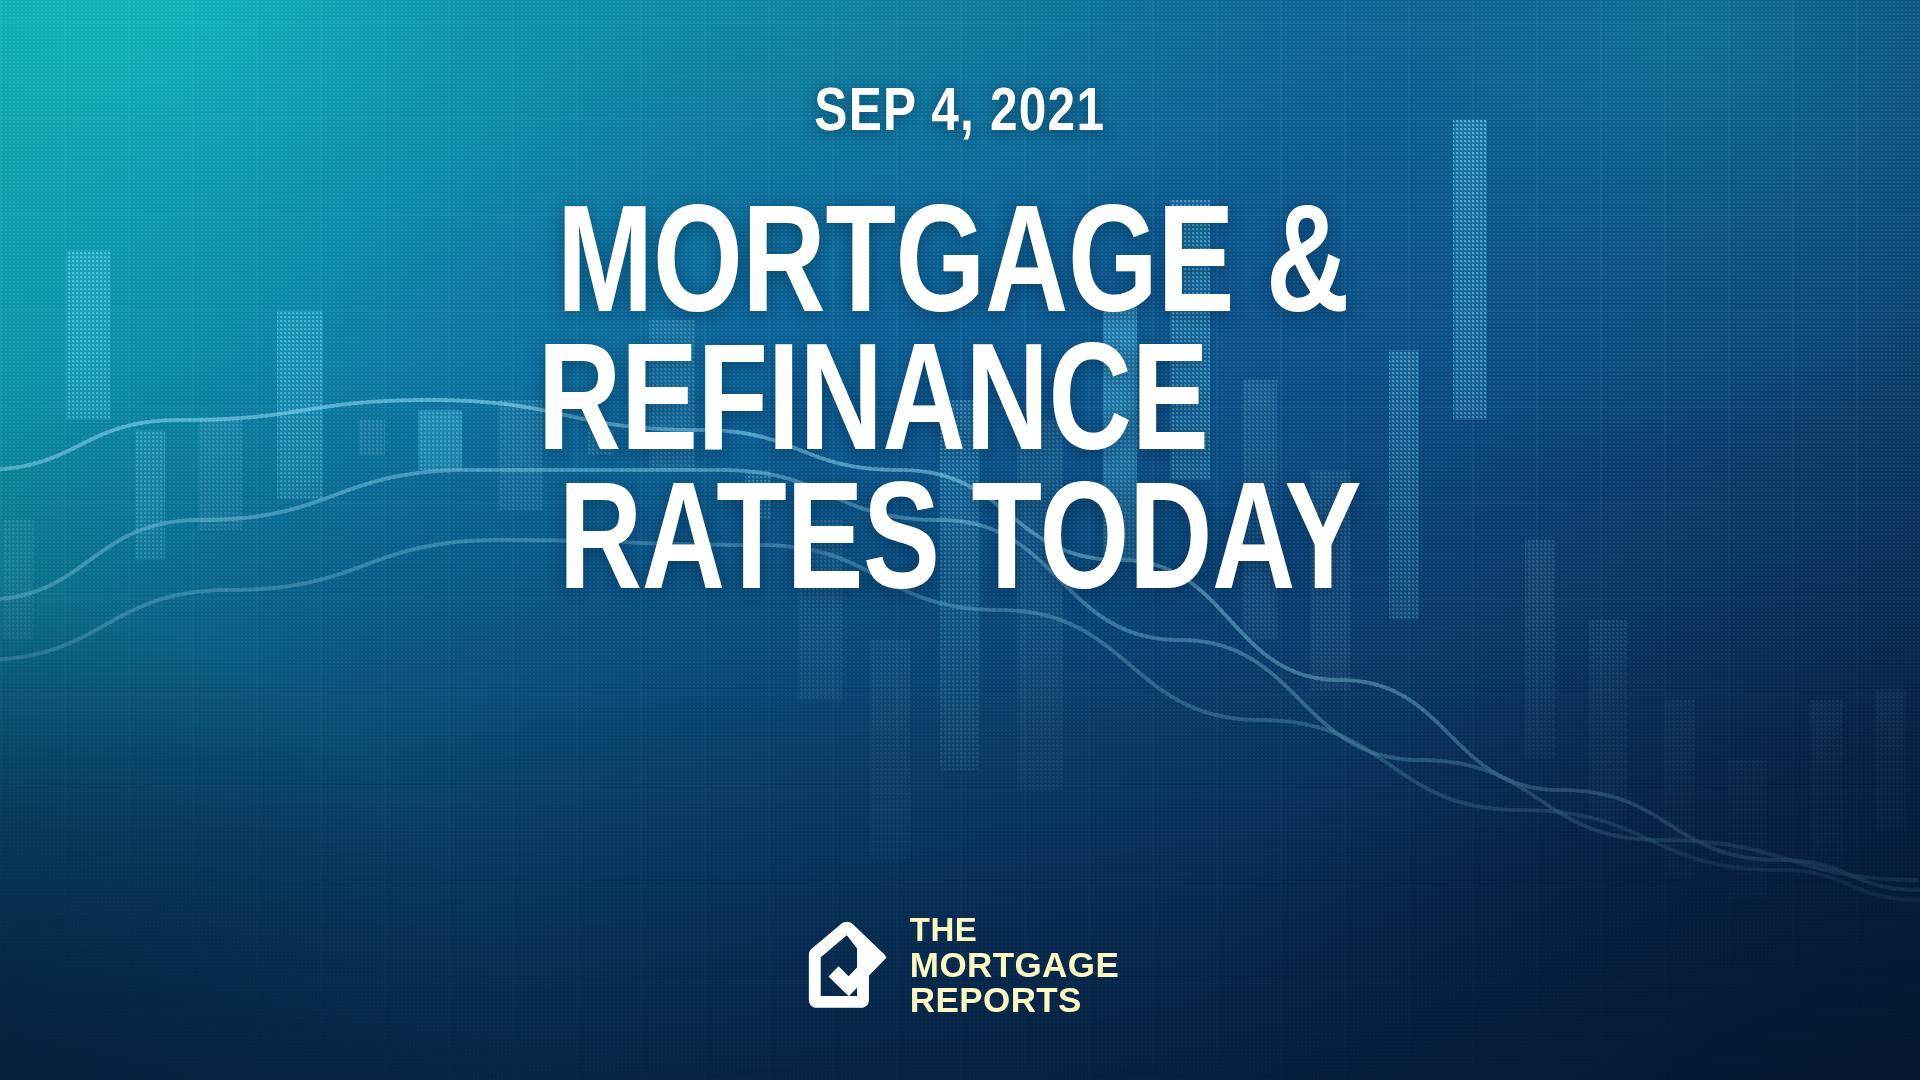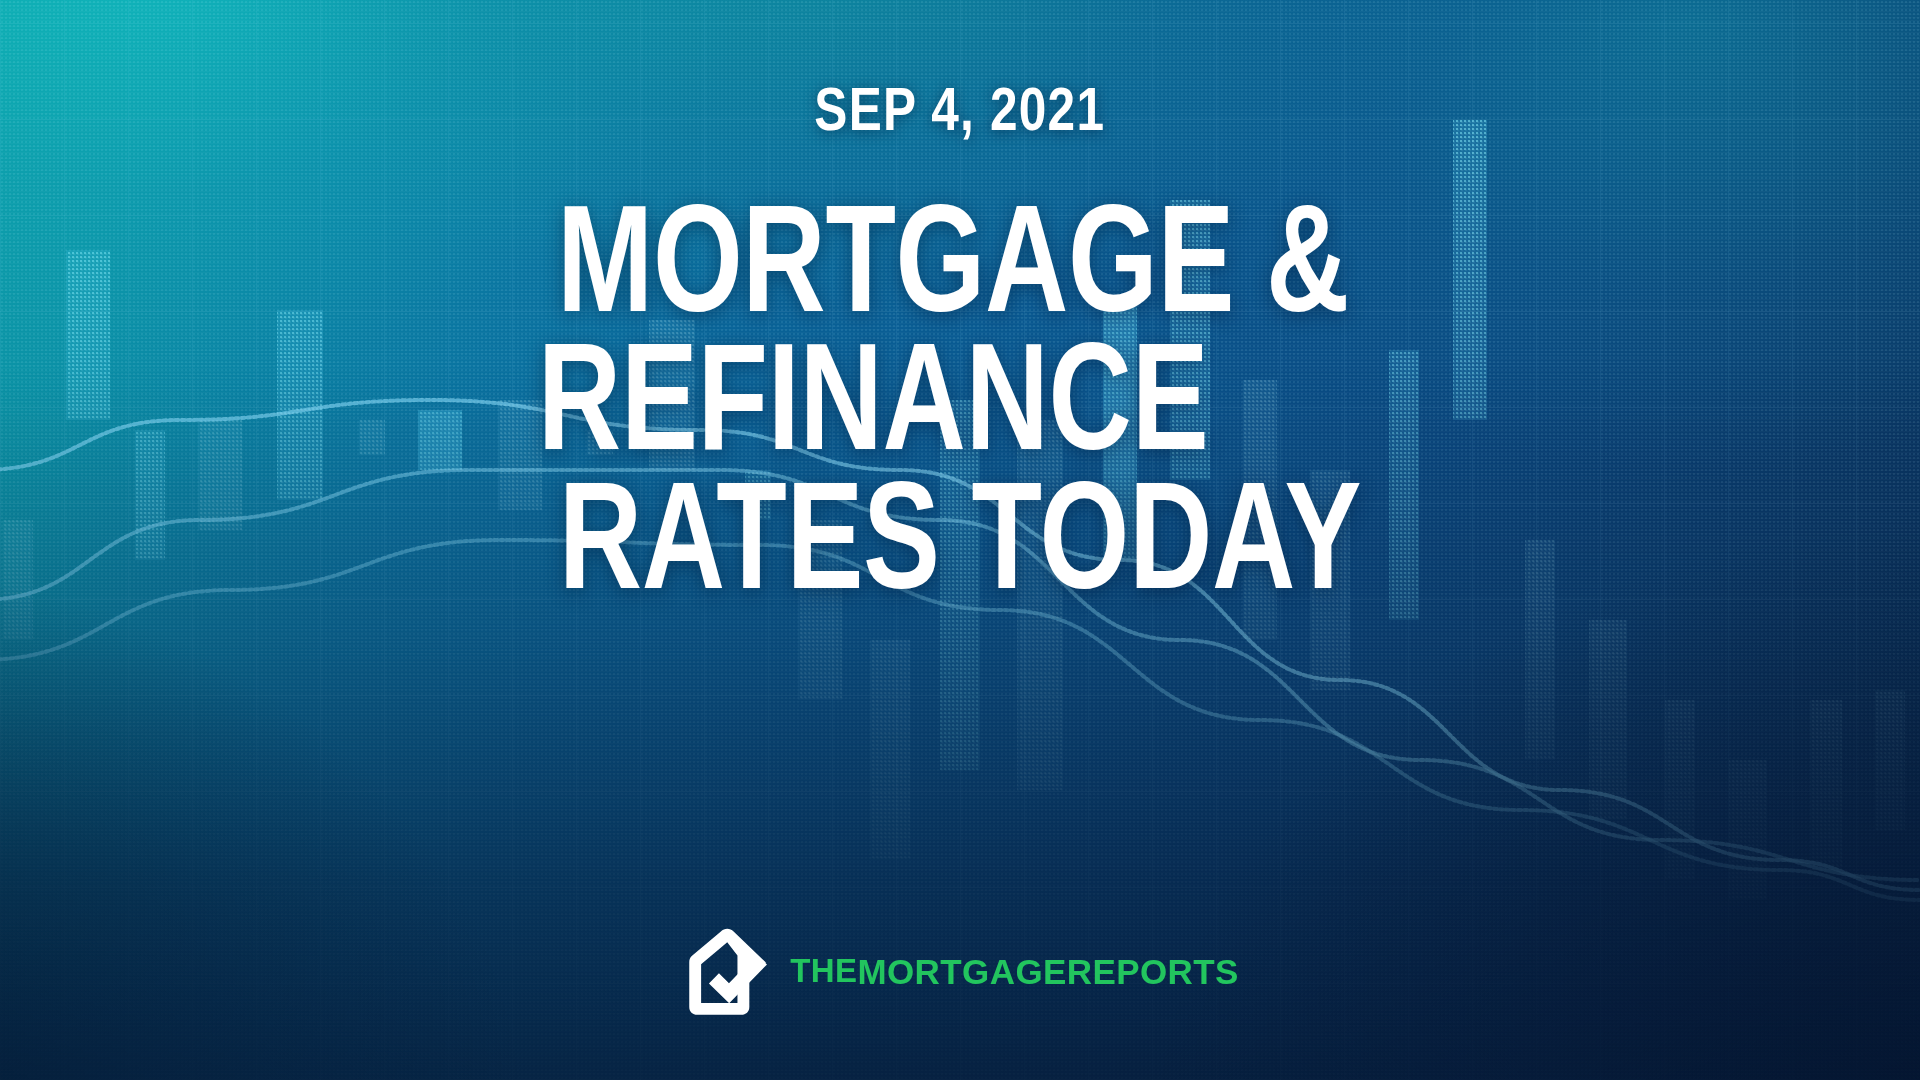--- a/index.html
+++ b/index.html
@@ -155,22 +155,22 @@
     left: 50%;
     bottom: 62px;
     transform: translateX(-50%);
     display: flex;
     align-items: center;
     gap: 17px;
   }
   #logo-mark { width: 92px; height: 92px; flex: none; display: block; }
   #logo-words {
     display: flex;
-    flex-direction: row;
-    color: #22c55e;
+    flex-direction: column;
+    color: #fef9c3;
     line-height: 1.02;
   }
   .logo-word {
     font-size: 35px;
     font-weight: 700;
     letter-spacing: 0.4px;
     white-space: nowrap;
   }
   .logo-word.small { font-size: 33px; }
 </style>

